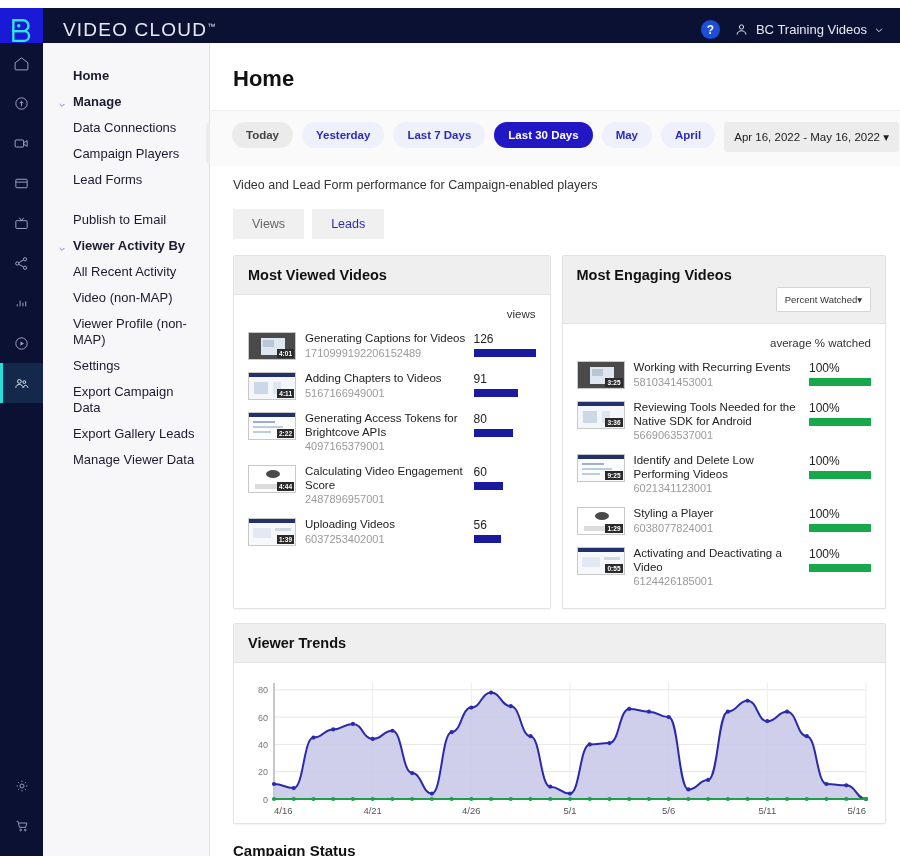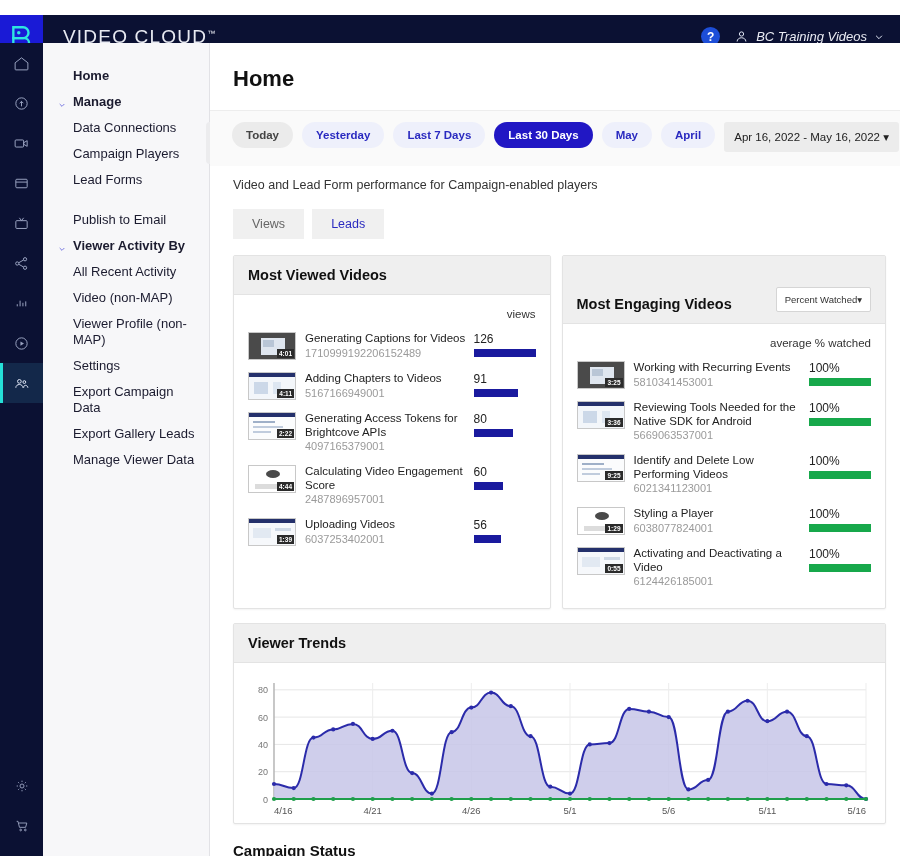--- a/index.html
+++ b/index.html
@@ -6,21 +6,21 @@
   html, body {
     width: 900px; height: 856px;
     font-family: "Liberation Sans", sans-serif;
     background: #ffffff;
     overflow: hidden;
   }
   body { position: relative; }
 
   
   .topbar {
-    position: absolute; top: 15px; left: 0; width: 900px; height: 43px;
+    position: absolute; top: 8px; left: 0; width: 900px; height: 43px;
     background: #0b1133; display: flex; align-items: center;
   }
   .logo-box {
     width: 43px; height: 43px; background: #1a1ad6;
     display: flex; align-items: center; justify-content: center;
   }
   .logo-glyph { width: 26px; height: 26px; }
   .brand {
     color: #e8eaf2; font-size: 19px; letter-spacing: 1.2px;
     margin-left: 20px; font-weight: 400;
@@ -29,21 +29,21 @@
   .brand sup { font-size: 8px; vertical-align: super; }
   .topbar-right {
     margin-left: auto; display: flex; align-items: center; gap: 14px;
     padding-right: 16px;
   }
   .help-btn {
     width: 19px; height: 19px; border-radius: 50%; background: #1d4ed8;
     color: #fff; font-size: 12px; font-weight: bold;
     display: flex; align-items: center; justify-content: center;
   }
-  .user-wrap { display: flex; align-items: center; gap: 7px; color: #e8eaf2; font-size: 13px; font-style: italic; }
+  .user-wrap { display: flex; align-items: center; gap: 7px; color: #e8eaf2; font-size: 13px; }
 
   
   .rail {
     position: absolute; top: 43px; left: 0; width: 43px; height: 813px;
     background: #0b1133;
   }
   .rail-icon {
     width: 43px; height: 40px; display: flex; align-items: center; justify-content: center;
     position: relative;
   }
@@ -112,21 +112,21 @@
   .tab.sel { color: #2a2ac0; }
 
   
   .cards-row { display: flex; gap: 11px; padding: 16px 14px 0 23px; }
   .card {
     background: #fff; border: 1px solid #e3e3e3; border-radius: 2px;
     box-shadow: 0 1px 2px rgba(0,0,0,0.05);
   }
   .card-head {
     background: #efefef; border-bottom: 1px solid #e3e3e3;
-    padding: 11px 14px; display: flex; align-items: flex-end; min-height: 36px;
+    padding: 11px 14px; display: flex; align-items: flex-start; min-height: 36px;
   }
   .card-title { font-size: 14.5px; font-weight: bold; color: #111; }
   .card-select {
     margin-left: auto; background: #fff; border: 1px solid #d5d5d5; border-radius: 2px;
     font-size: 9.5px; color: #333; padding: 6px 8px; min-width: 94px;
     display: flex; align-items: center; justify-content: space-between; cursor: pointer; margin-top: 20px;
   }
   .card-body { padding: 10px 14px 14px 14px; }
   .col-head { text-align: right; font-size: 11.5px; color: #333; padding: 3px 0 6px 0; }
 

